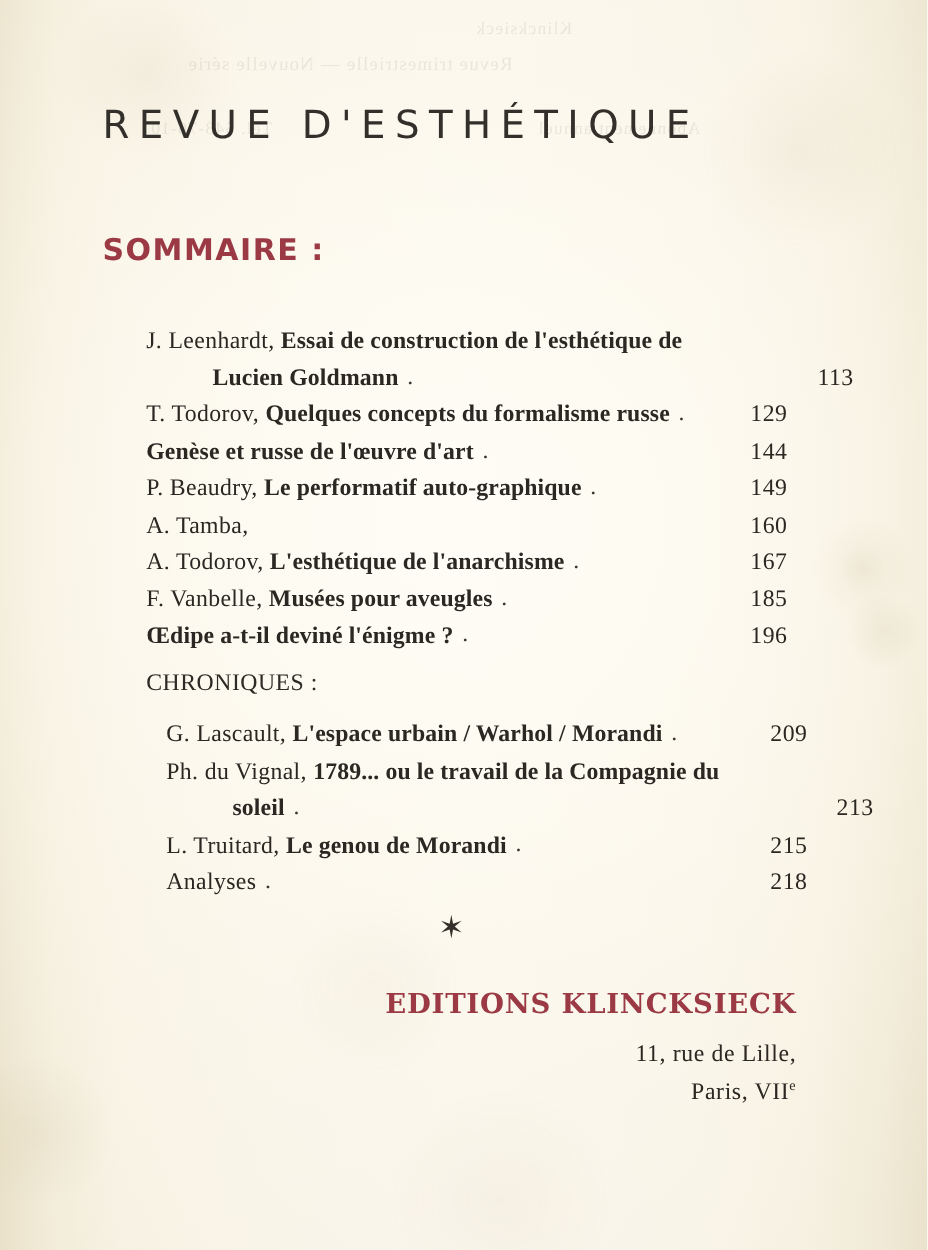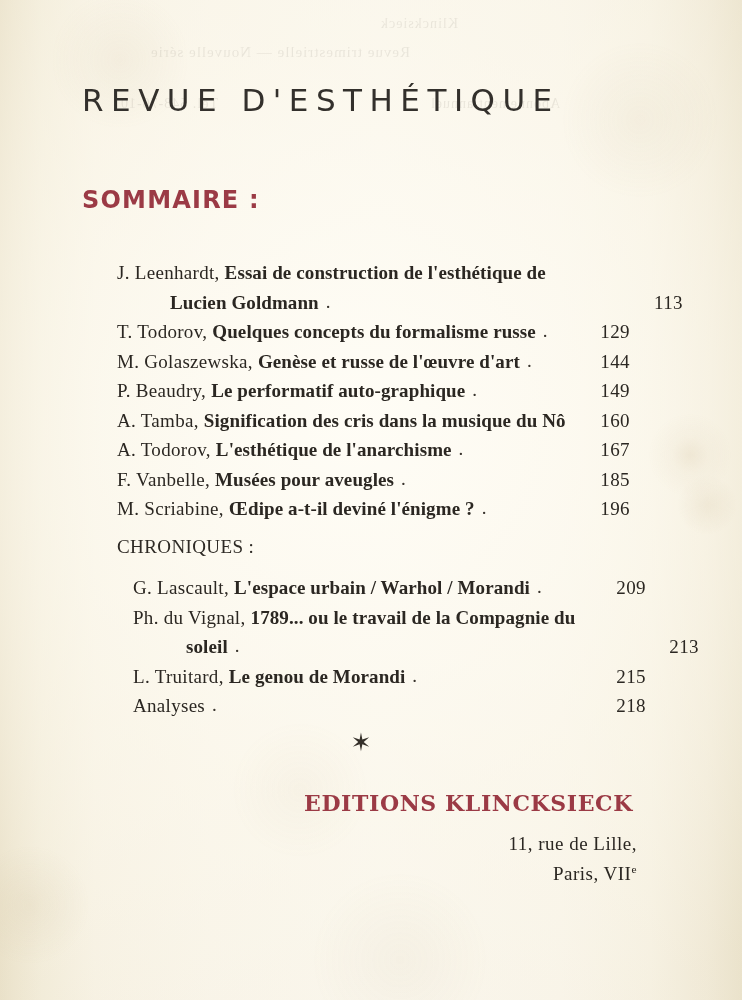--- a/index.html
+++ b/index.html
@@ -182,21 +182,20 @@
     width: 337px;
     text-align: right;
   }
   #publisher-name {
     font-family: "DejaVu Serif", "Liberation Serif", serif;
     font-size: 22px;
     font-weight: 700;
     letter-spacing: 0.6px;
     color: #9b3a45;
     white-space: nowrap;
-    text-align: center;
   }
   #publisher-address { margin-top: 13px; }
   .addr-line {
     font-size: 19px;
     line-height: 30px;
     letter-spacing: 0.5px;
     color: #2b2722;
     white-space: nowrap;
   }
   .addr-line sup {
@@ -242,38 +241,36 @@
         <div class="entry">
           <div class="entry-line">
             <span class="author">T. Todorov, </span>
             <span class="title">Quelques concepts du formalisme russe</span>
             <span class="leader">.</span>
             <span class="pageno">129</span>
           </div>
         </div>
         <div class="entry">
           <div class="entry-line">
-            <span class="author">M. Golaszewska, </span>
             <span class="title">Genèse et russe de l'œuvre d'art</span>
             <span class="leader">.</span>
             <span class="pageno">144</span>
           </div>
         </div>
         <div class="entry">
           <div class="entry-line">
             <span class="author">P. Beaudry, </span>
             <span class="title">Le performatif auto-graphique</span>
             <span class="leader">.</span>
             <span class="pageno">149</span>
           </div>
         </div>
         <div class="entry">
           <div class="entry-line">
             <span class="author">A. Tamba, </span>
-            <span class="title">Signification des cris dans la musique du Nô</span>
             <span class="leader"></span>
             <span class="pageno">160</span>
           </div>
         </div>
         <div class="entry">
           <div class="entry-line">
             <span class="author">A. Todorov, </span>
             <span class="title">L'esthétique de l'anarchisme</span>
             <span class="leader">.</span>
             <span class="pageno">167</span>
@@ -282,21 +279,20 @@
         <div class="entry">
           <div class="entry-line">
             <span class="author">F. Vanbelle, </span>
             <span class="title">Musées pour aveugles</span>
             <span class="leader">.</span>
             <span class="pageno">185</span>
           </div>
         </div>
         <div class="entry">
           <div class="entry-line">
-            <span class="author">M. Scriabine, </span>
             <span class="title">Œdipe a-t-il deviné l'énigme ?</span>
             <span class="leader">.</span>
             <span class="pageno">196</span>
           </div>
         </div>
       </div>
 
     <div id="chroniques-heading">CHRONIQUES :</div>
 
     <div id="toc-chroniques">

